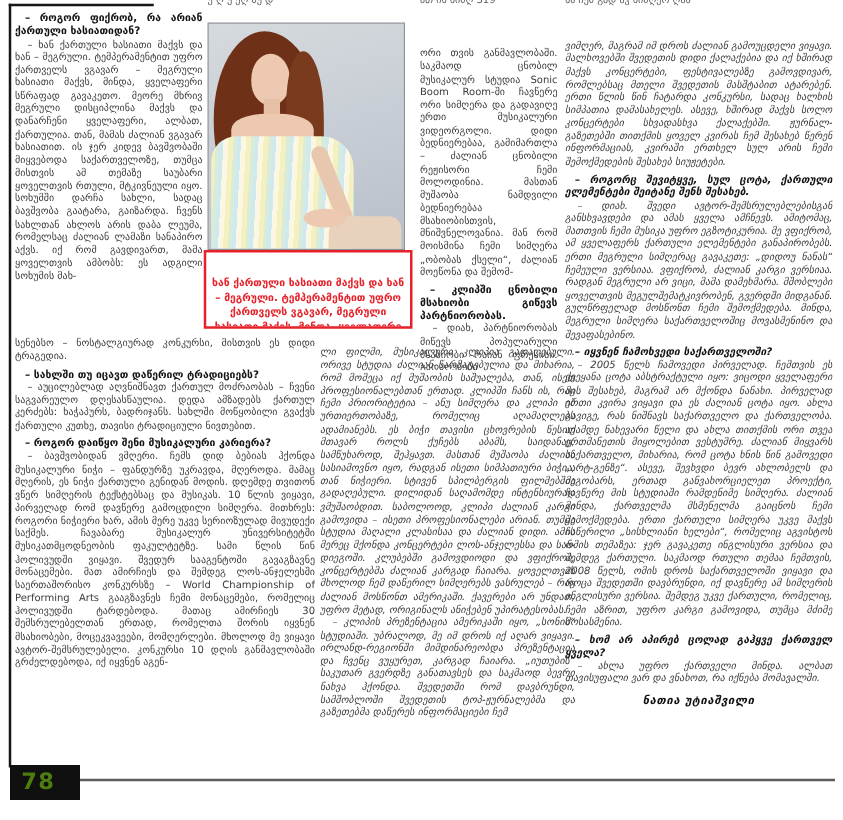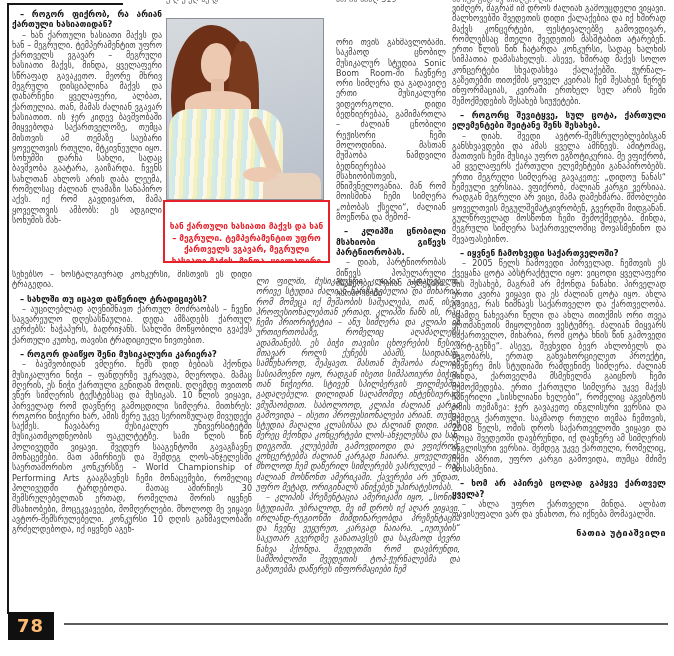--- a/index.html
+++ b/index.html
@@ -2,35 +2,35 @@
 <html><head>
 <meta charset="utf-8">
 <style>
   html,body{margin:0;padding:0;background:#ffffff;}
   .page{position:relative;width:674px;height:656px;background:#ffffff;overflow:hidden;
         font-family:"DejaVu Sans",sans-serif;}
   
   .vrule{position:absolute;left:7px;top:3px;width:2px;height:611px;background:#171717;}
   .toprule{position:absolute;left:7px;top:3px;width:116px;height:2px;background:#171717;}
   .footrule{position:absolute;left:64px;top:623px;width:604px;height:2px;background:#5c5c5c;}
-  .pagenum{position:absolute;left:8px;top:612px;width:46px;height:28px;background:#101010;
-           color:#fdba74;font-weight:bold;font-size:18px;line-height:28px;padding-left:9px;
+  .pagenum{position:absolute;left:8px;top:612px;width:56px;height:28px;background:#101010;
+           color:#4d7c0f;font-weight:bold;font-size:18px;line-height:28px;padding-left:9px;
            box-sizing:border-box;letter-spacing:1px;}
   
   .cutstrip{position:absolute;top:0;height:5px;overflow:hidden;font-size:8px;color:#5a5a5a;}
   .cutstrip span{display:block;margin-top:-5px;white-space:nowrap;}
   
   .col{position:absolute;font-size:8px;line-height:10.3px;color:#3b3b3b;overflow:hidden;
        text-align:justify;}
   .col p{margin:0;}
   .blk-h{font-weight:bold;color:#141414;margin:3px 0 1px !important;text-indent:8px;
          font-size:8.3px;}
   .blk-p{text-indent:10px;}
   .blk-pc{text-indent:0;}
-  .blk-sig{font-weight:bold;color:#111;text-align:right;margin-top:7px !important;
+  .blk-sig{font-weight:bold;color:#111;text-align:center;margin-top:7px !important;
            font-size:9px;letter-spacing:0.5px;}
   
   .photo{position:absolute;left:166px;top:18px;width:156px;height:180px;
          border:1px solid #8d9097;overflow:hidden;
          background:linear-gradient(165deg,#d6dade 0%,#c6ccd4 55%,#b8bfc9 100%);}
   .hair-back{position:absolute;left:4px;top:6px;width:88px;height:152px;background:#6e3118;
              border-radius:46% 54% 42% 52%;}
   .hair-strand{position:absolute;left:62px;top:22px;width:30px;height:94px;background:#7a3a1e;
                border-radius:45% 55% 40% 50%;}
   .face{position:absolute;left:34px;top:24px;width:31px;height:41px;background:#ecc9b0;
@@ -48,21 +48,21 @@
          border-radius:50%;}
   .knee{position:absolute;left:96px;top:154px;width:58px;height:28px;background:#e9d2bd;
         border-radius:14px 10px 0 0;}
   
   .caption{position:absolute;left:163px;top:200px;width:167px;height:63px;box-sizing:border-box;
            border:2px solid #e62129;background:#ffffff;color:#e62129;font-weight:bold;
            font-size:8.3px;line-height:11.6px;text-align:center;padding:19px 4px;overflow:hidden;}
   
   .c1{left:12px;top:6px;width:150px;height:262px;}
   .c3{left:336px;top:8px;width:110px;height:258px;margin-top:30px;}
-  .cR{left:452px;top:4px;width:214px;height:600px;}
+  .cR{left:452px;top:32px;width:214px;height:600px;font-style:italic;}
   .cA{left:12px;top:270px;width:240px;height:342px;}
   .cB{left:256px;top:277px;width:204px;height:347px;font-style:italic;}
 </style>
 </head>
 <body>
 
 <div class="page">
 
   <div class="vrule"></div>
   <div class="toprule"></div>

